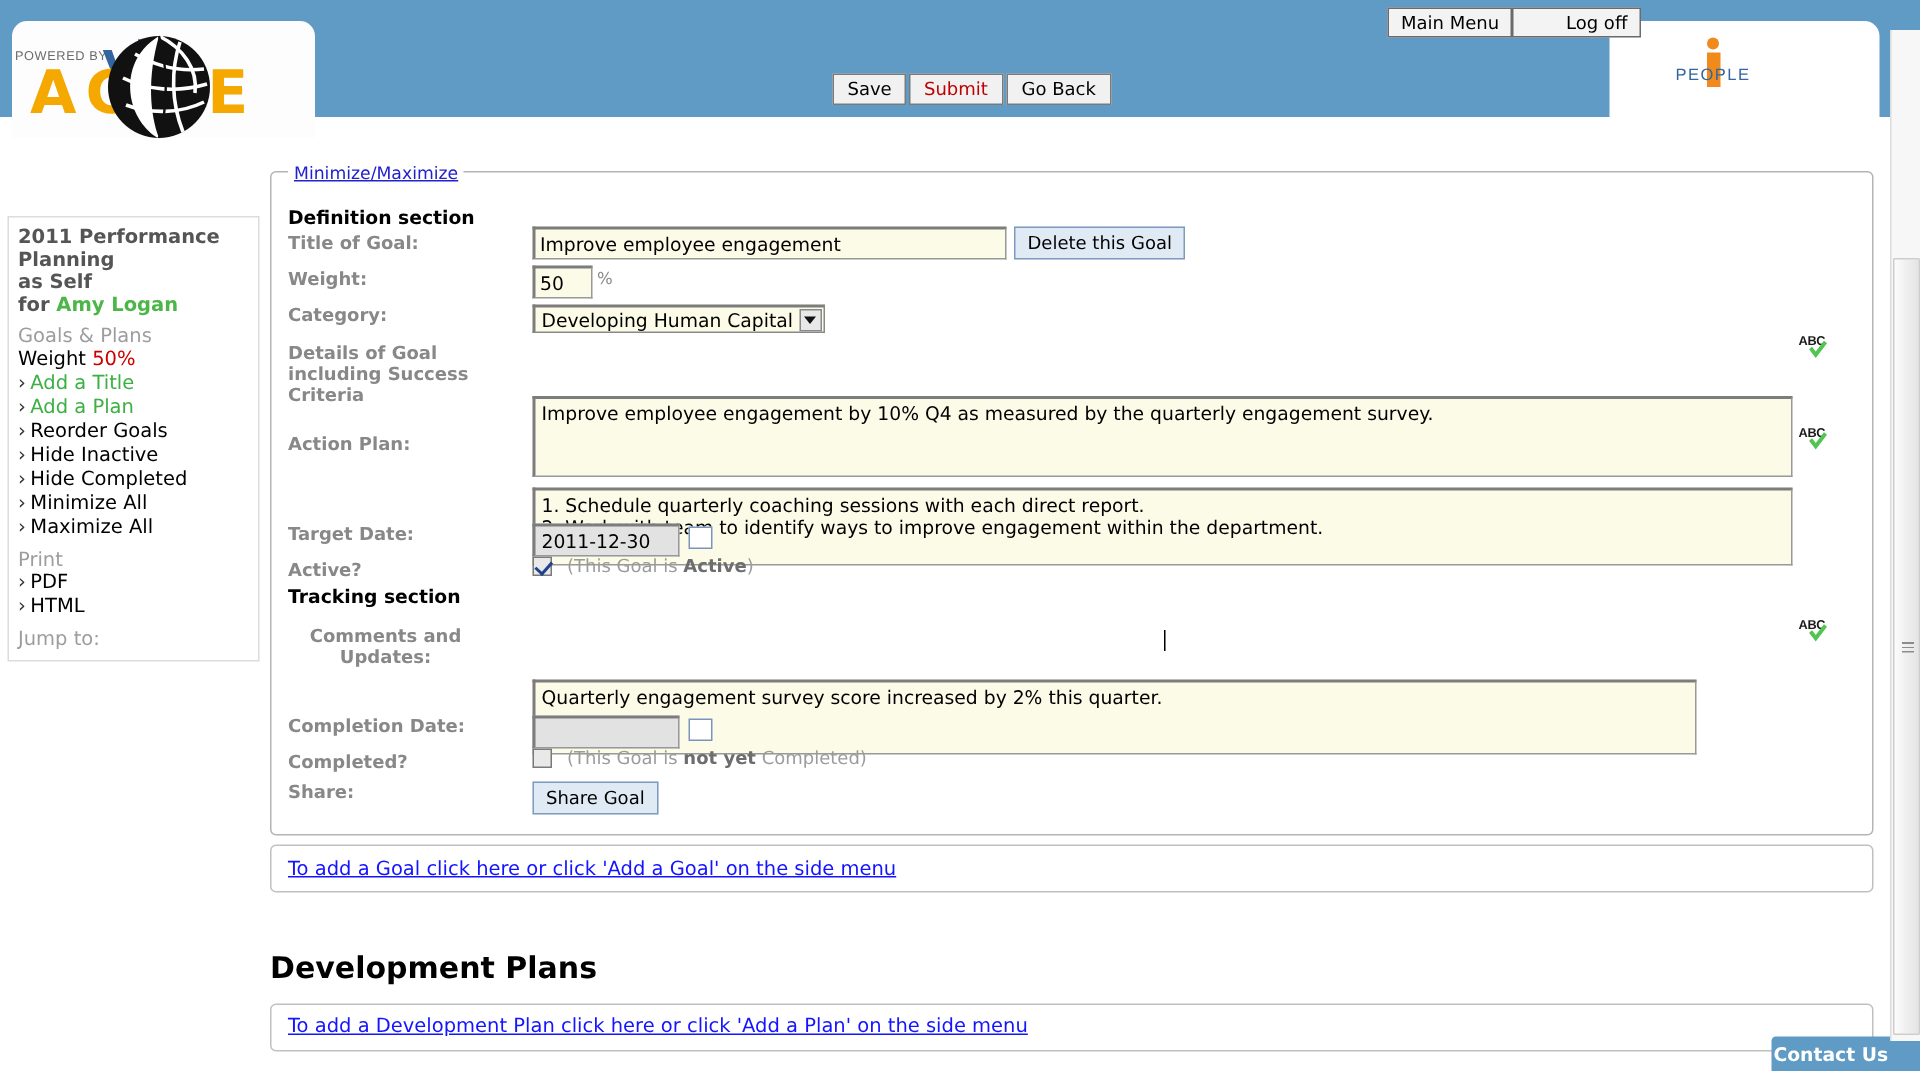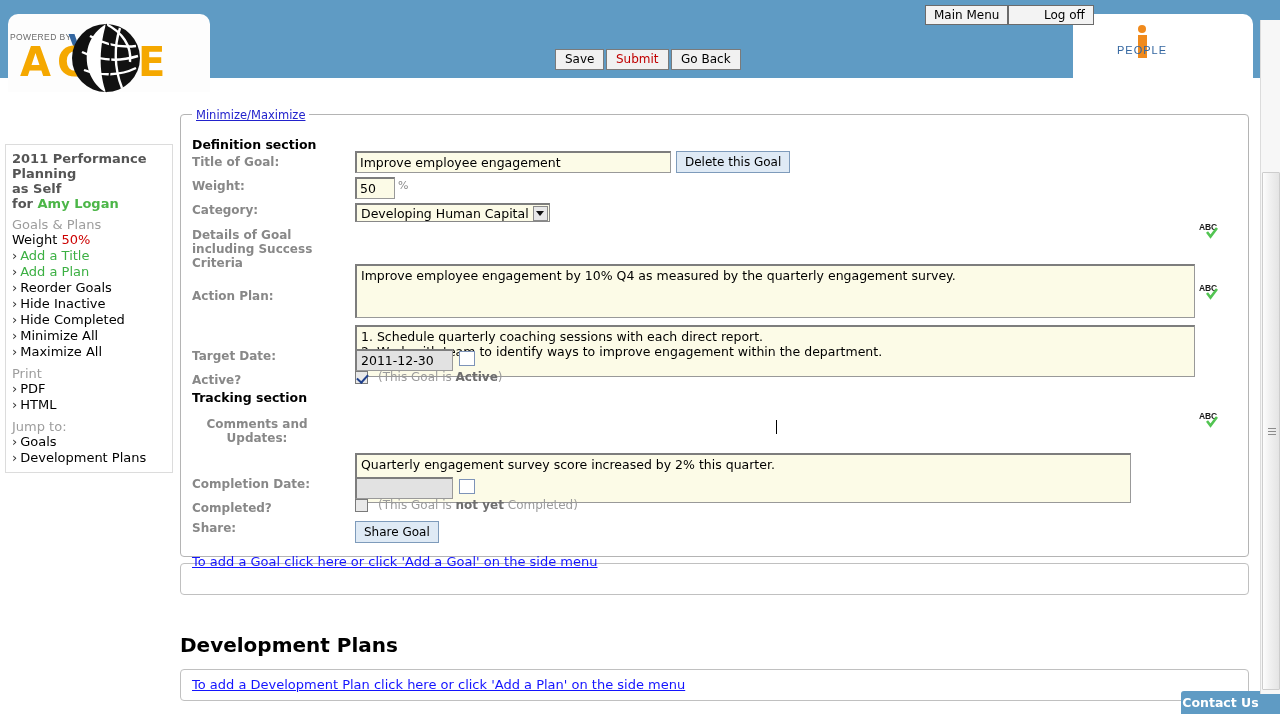--- a/index.html
+++ b/index.html
@@ -256,21 +256,21 @@
 
   
   .add-box {
     position: absolute; left: 180px; top: 563px; width: 1069px; height: 32px;
     border: 1px solid #c0c0c0; border-radius: 4px; background: #fff;
   }
   .add-link {
     position: absolute; font-size: 13px; color: #1414ff; text-decoration: underline;
     cursor: pointer;
   }
-  #add-goal-link { left: 192px; top: 554px; }
+  #add-goal-link { left: 192px; top: 572px; }
   #dev-plans-title {
     position: absolute; left: 180px; top: 633px;
     font-size: 20px; font-weight: bold; color: #000;
   }
   .add-box2 {
     position: absolute; left: 180px; top: 669px; width: 1069px; height: 32px;
     border: 1px solid #c0c0c0; border-radius: 4px; background: #fff;
   }
   #add-plan-link { left: 192px; top: 677px; }
 
@@ -392,24 +392,20 @@
         <div class="sb-link"><span class="chev">›</span><span>Maximize All</span></div>
       </div>
 
     <div class="sb-head">Print</div>
     <div id="sb-print">
         <div class="sb-link"><span class="chev">›</span><span>PDF</span></div>
         <div class="sb-link"><span class="chev">›</span><span>HTML</span></div>
       </div>
 
     <div class="sb-head">Jump to:</div>
-    <div id="sb-jump">
-        <div class="sb-link"><span class="chev">›</span><span>Goals</span></div>
-        <div class="sb-link"><span class="chev">›</span><span>Development Plans</span></div>
-      </div>
   </div>
 
   <div class="panel"></div>
   <a class="panel-legend">Minimize/Maximize</a>
 
   <div class="sec-head" id="def-section">Definition section</div>
   <div class="sec-head" id="trk-section">Tracking section</div>
 
   <div class="flabel" style="left:192px; top:155px;">Title of Goal:</div>
   <div class="flabel" style="left:192px; top:179px;">Weight:</div>

